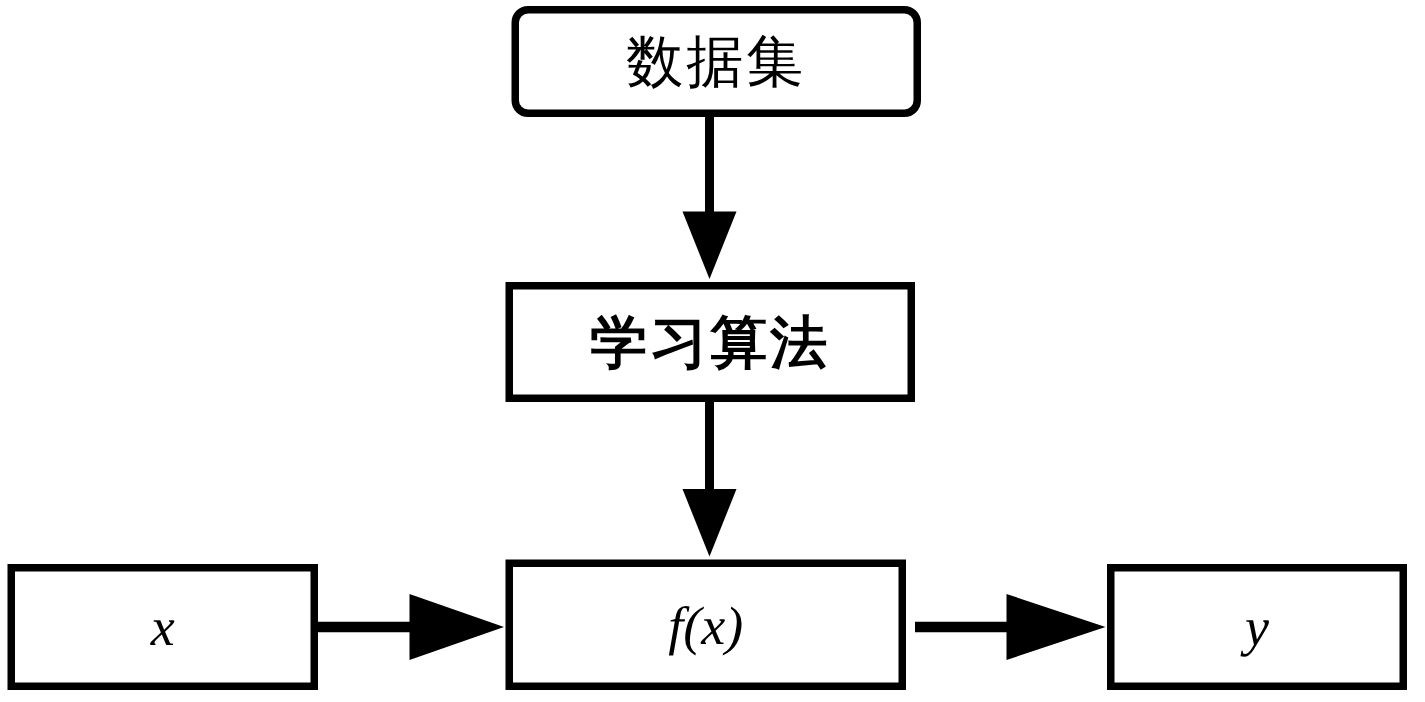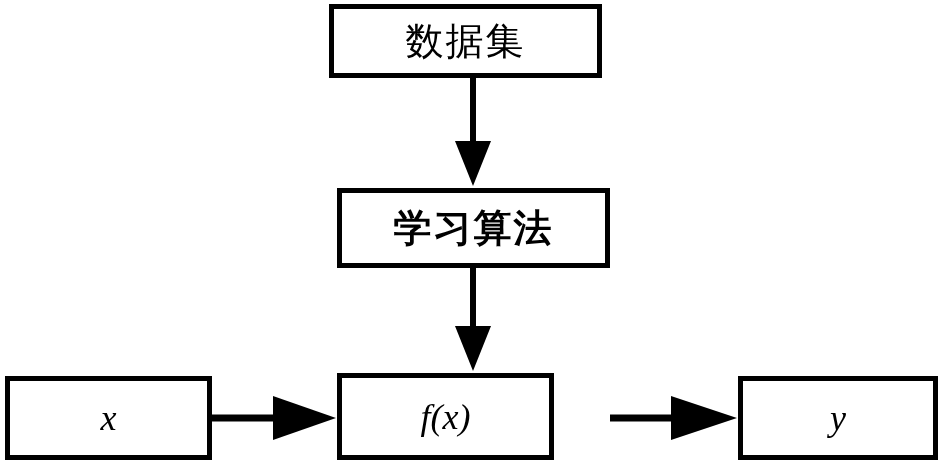--- a/index.html
+++ b/index.html
@@ -42,23 +42,23 @@
     letter-spacing: 2px;
     white-space: nowrap;
   }
   .label-math {
     font-family: "Liberation Serif", "DejaVu Serif", serif;
     font-style: italic;
     font-size: 36px;
     color: #000000;
     white-space: nowrap;
   }
-  #box-dataset  { left: 329px; top: 4px;   width: 273px; height: 74px; }
+  #box-dataset  { left: 341px; top: 4px;   width: 273px; height: 74px; border-radius: 11px; }
   #box-algo     { left: 337px; top: 188px; width: 273px; height: 80px; font-weight: bold; }
-  #box-fx       { left: 337px; top: 373px; width: 217px; height: 87px; }
+  #box-fx       { left: 337px; top: 373px; width: 267px; height: 87px; }
   #box-x        { left: 5px;   top: 376px; width: 207px; height: 84px; }
   #box-y        { left: 738px; top: 376px; width: 200px; height: 84px; }
 </style>
 </head>
 <body>
 
 <div id="diagram-canvas">
 
   <svg id="diagram-svg" viewBox="0 0 950 468" xmlns="http://www.w3.org/2000/svg">
 

